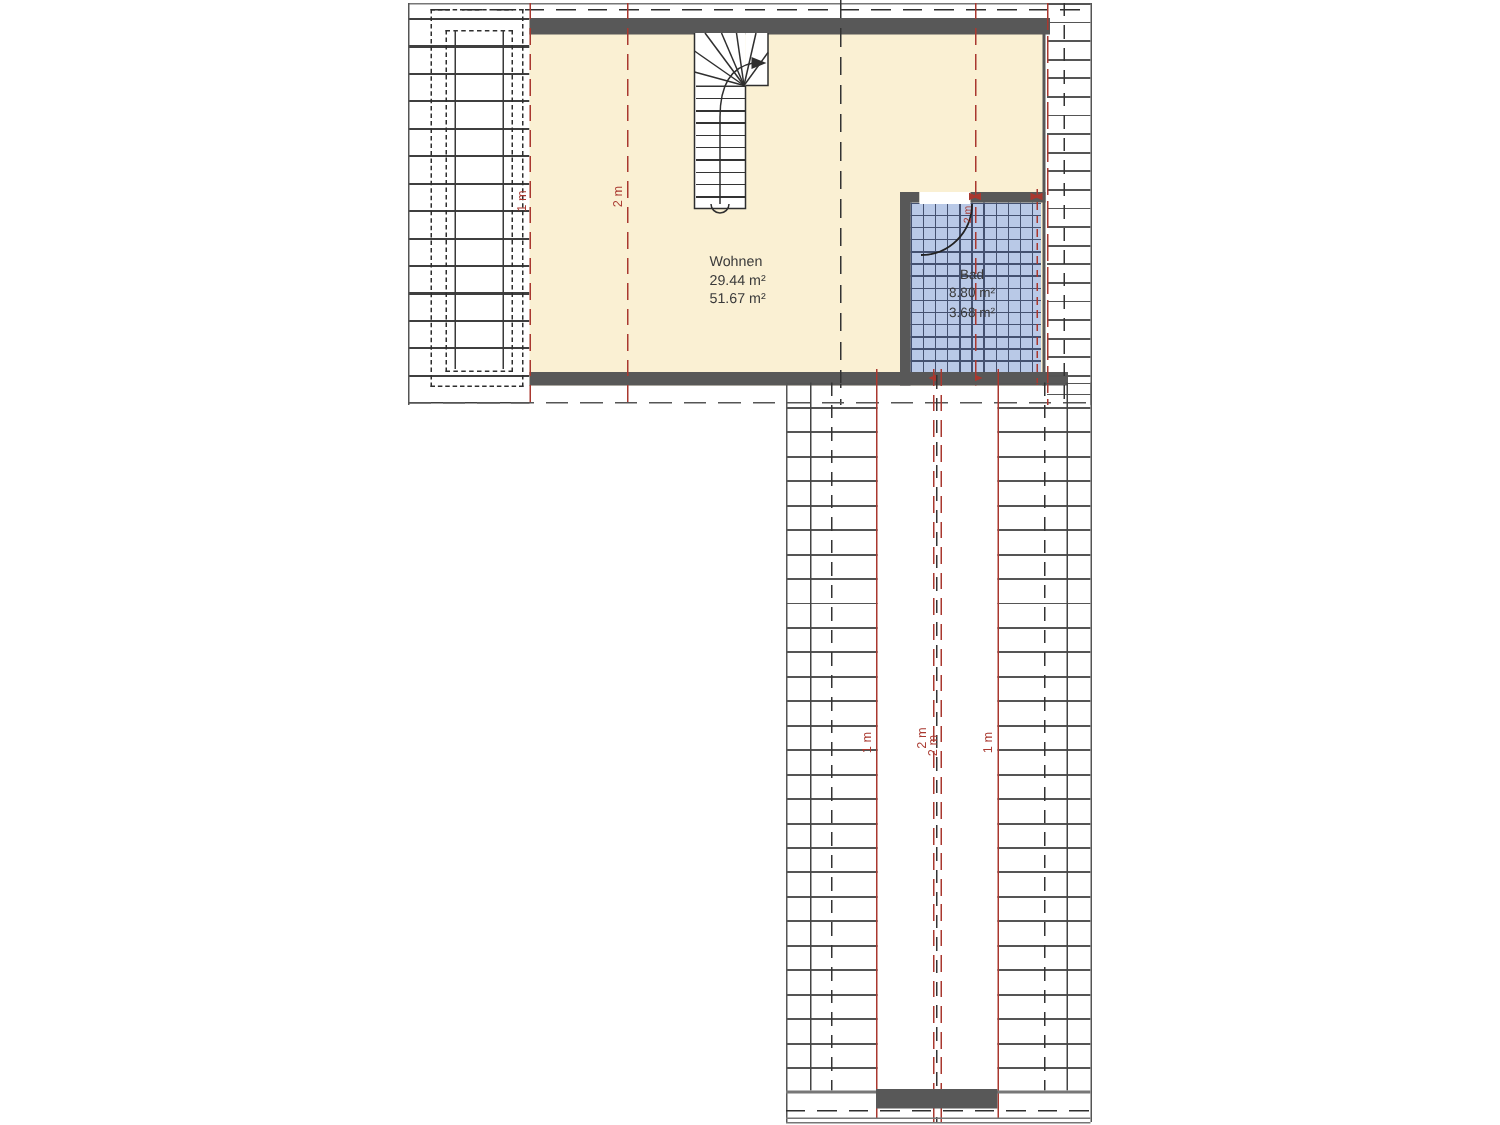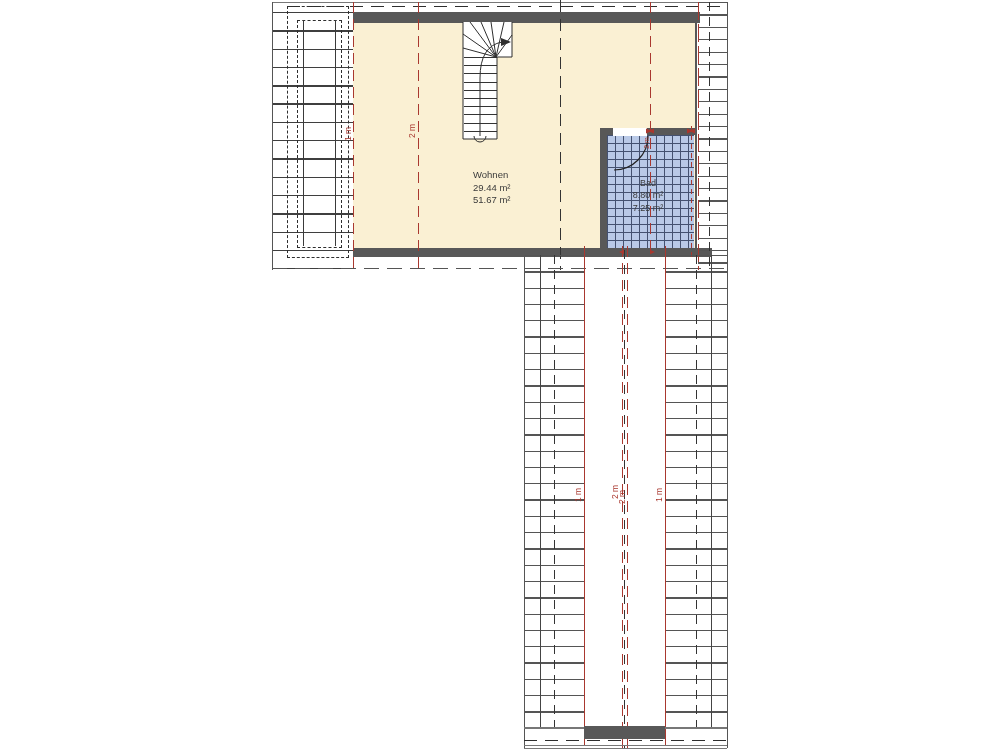--- a/index.html
+++ b/index.html
@@ -146,21 +146,21 @@
 
   <div class="room-label" style="left:473px;top:169px;">
     <span class="ln">Wohnen</span>
     <span class="ln">29.44 m²</span>
     <span class="ln">51.67 m²</span>
   </div>
 
   <div class="room-label bad-label">
     <span class="ln">Bad</span>
     <span class="ln">8.80 m²</span>
-    <span class="ln">7.25 m²</span>
+    <span class="ln">3.68 m²</span>
   </div>
 
   <span class="marker-label" style="left:348px;top:134px;">1 m</span>
   <span class="marker-label" style="left:412px;top:131px;">2 m</span>
   <span class="marker-label small" style="left:646px;top:143px;">2 m</span>
   <span class="marker-label" style="left:578px;top:495px;">1 m</span>
   <span class="marker-label" style="left:615px;top:492px;">2 m</span>
   <span class="marker-label" style="left:622px;top:497px;">2 m</span>
   <span class="marker-label" style="left:659px;top:495px;">1 m</span>
 

